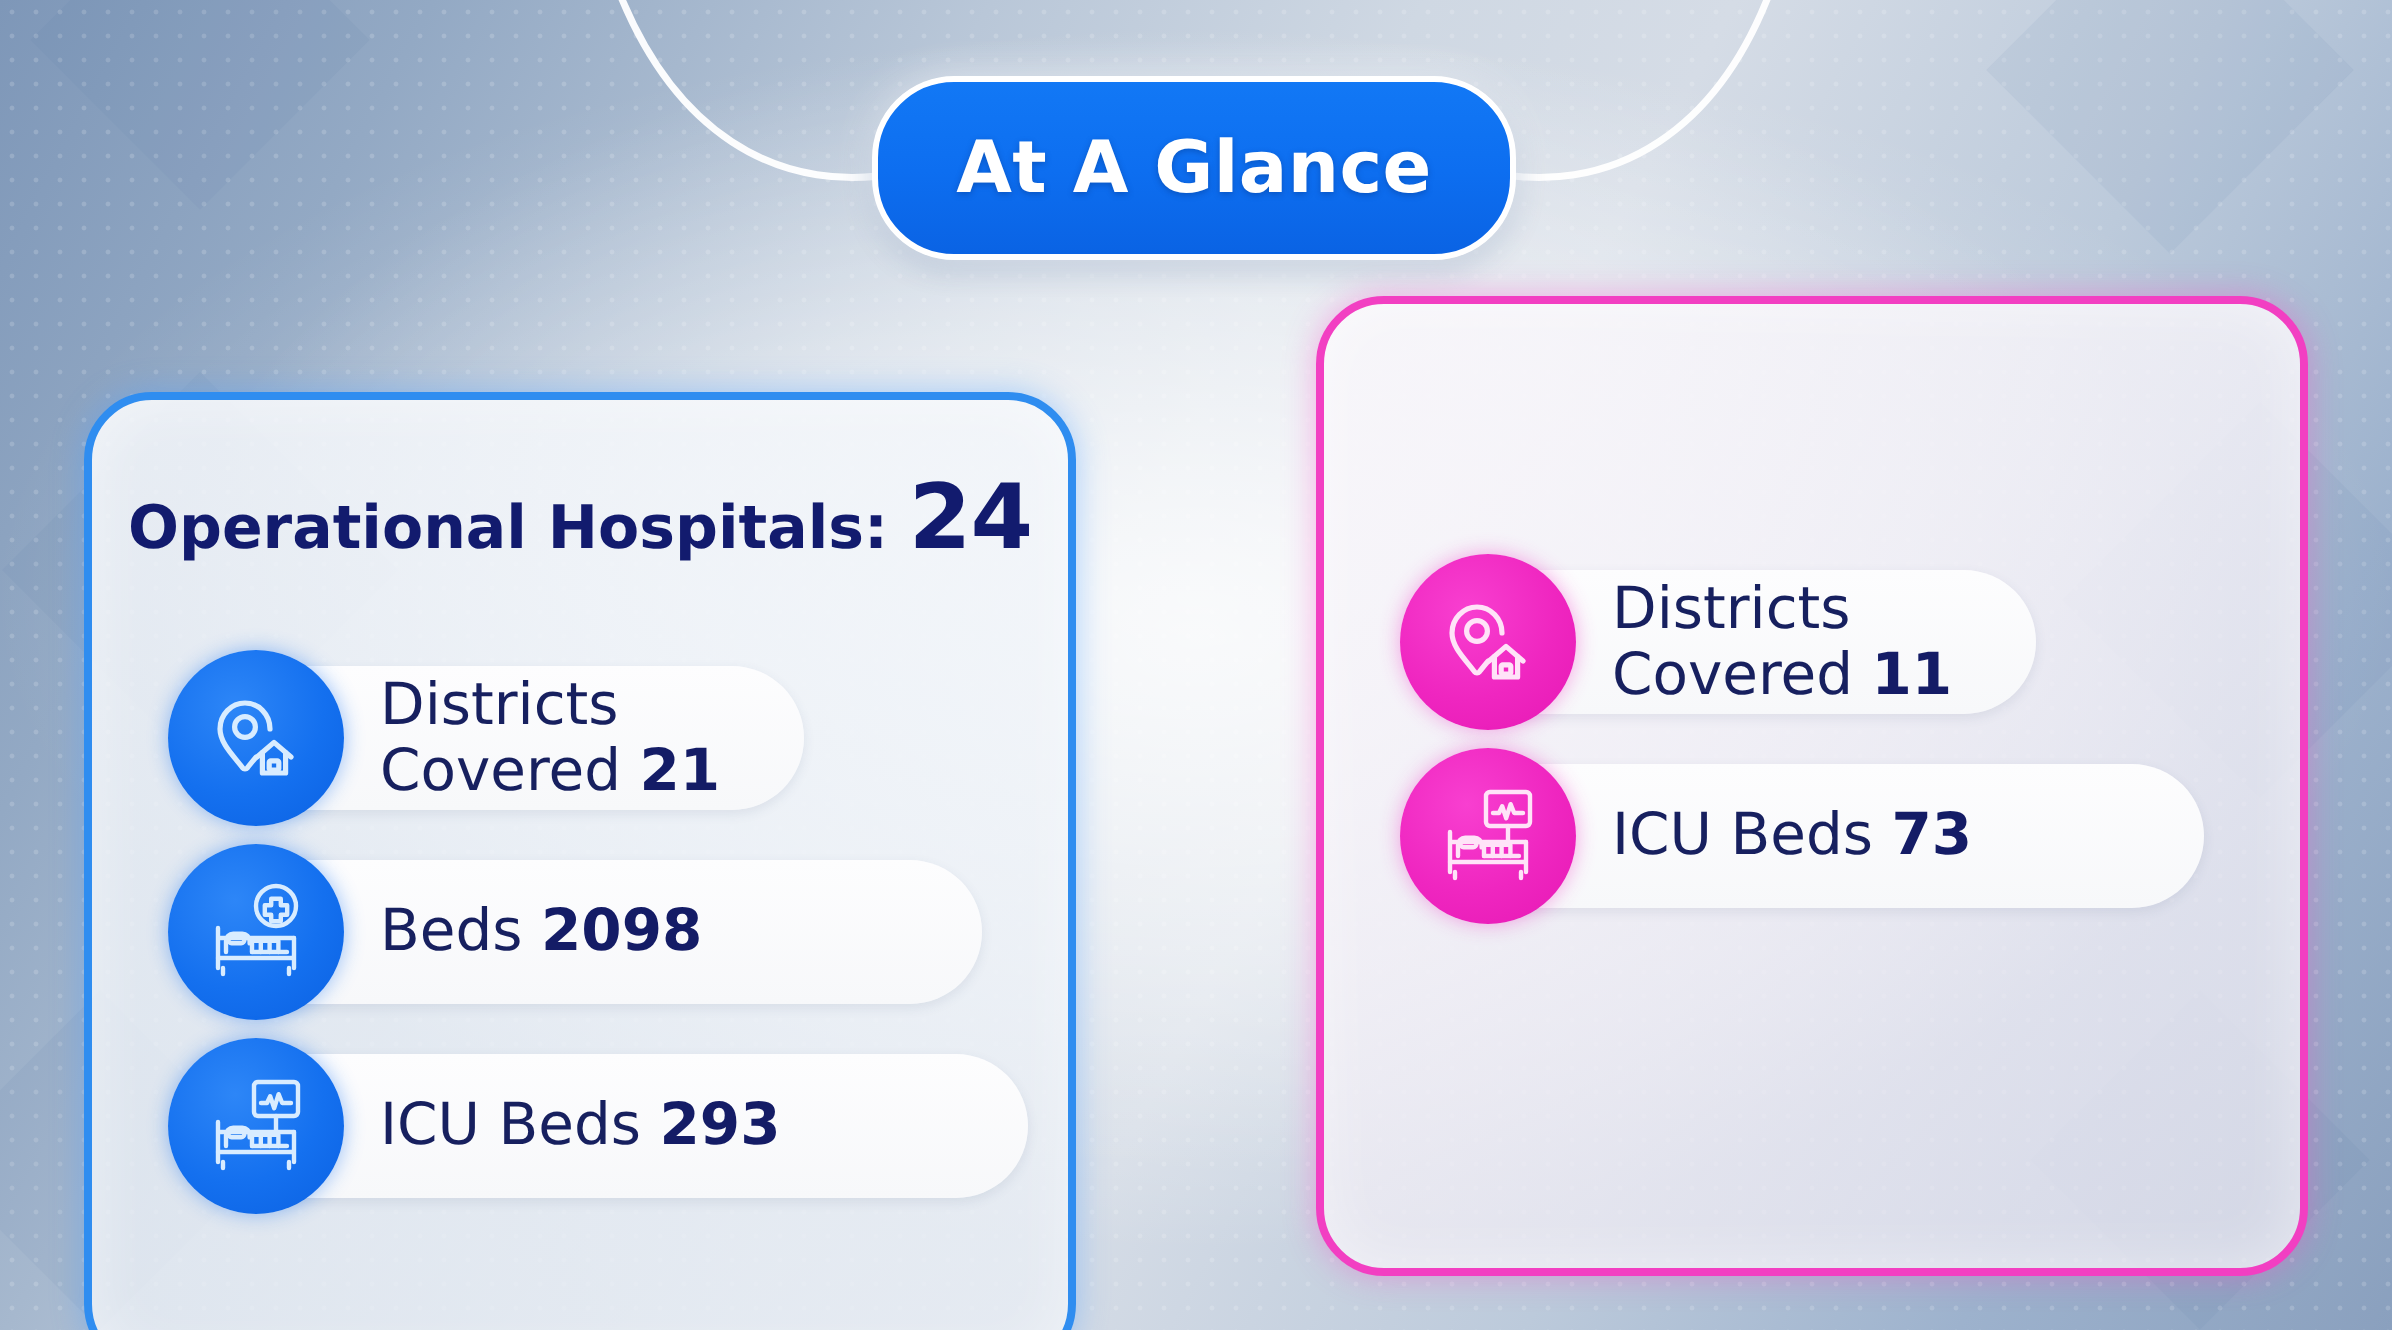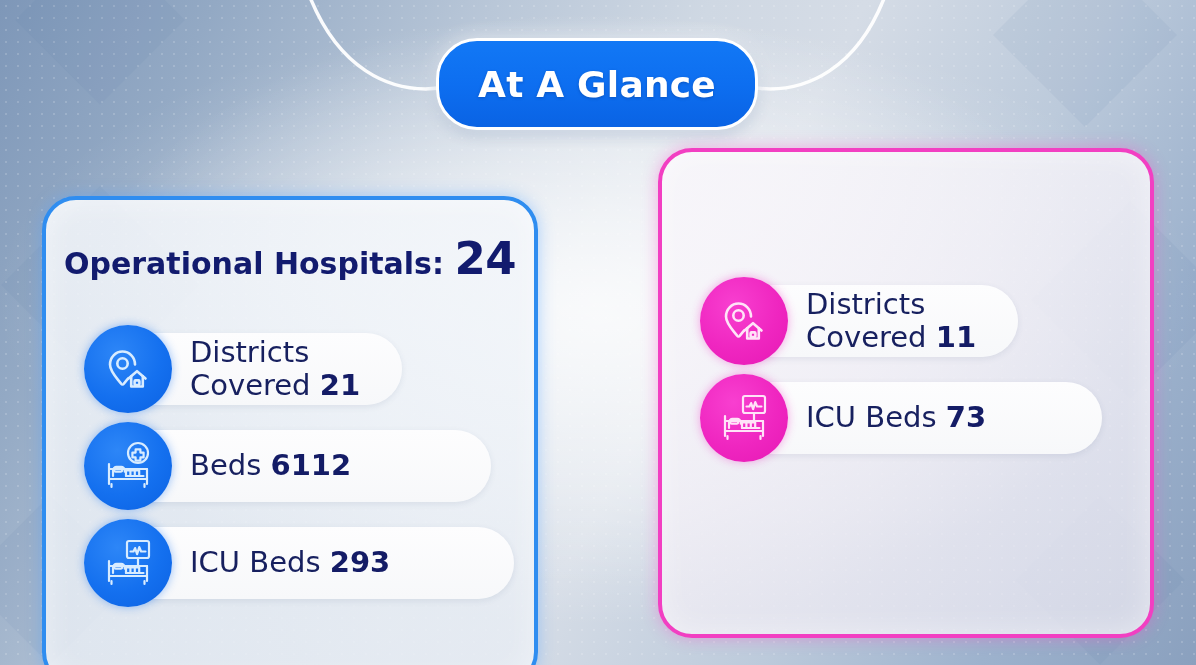--- a/index.html
+++ b/index.html
@@ -162,21 +162,21 @@
           <path d="M47 31v15M9 41h38"></path>
           <path d="M13 38v-5.5M13 32.5c0-2 1.6-3.6 3.6-3.6h4.6c2 0 3.6 1.6 3.6 3.6v1.2"></path>
           <rect x="14.2" y="30.2" width="8" height="3.4" rx="1.6"></rect>
           <path d="M26 38v-5.6h4.4V38M30.4 38v-5.6h4.4V38M34.8 38v-5.6h4.4V38"></path>
           <path d="M26 38h17.5"></path>
           <path d="M11.5 46v3M44.5 46v3"></path>
         </svg>
       </div>
       <div class="labels">
         <span>Beds</span>
-        <b>6112</b>
+        <b>2098</b>
       </div>
     </div>
 
     <div class="stat-row">
       <div class="pill" style="width:408px;"></div>
       <div class="icon-circle icon-blue">
         <svg width="56" height="56" viewBox="0 0 56 56" fill="none" stroke="#d8ecff" stroke-width="2.2" stroke-linecap="round" stroke-linejoin="round">
           <rect x="27" y="6" width="22" height="17" rx="2"></rect>
           <path d="M30.5 16.5h3l1.6-3.4 2 6 2.2-7 1.8 4.4h4.4"></path>
           <path d="M38 23v8"></path>

